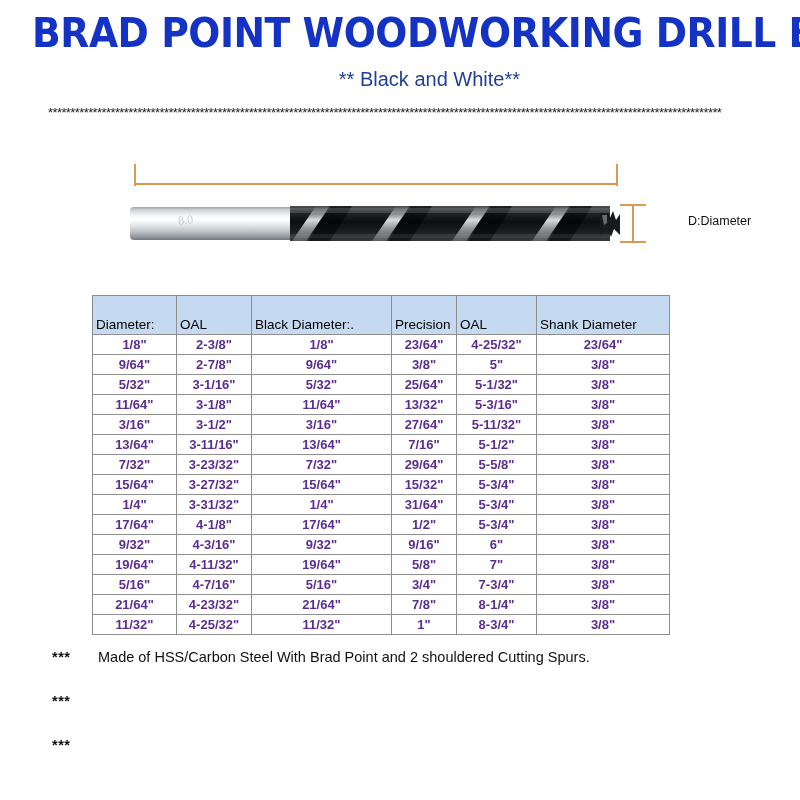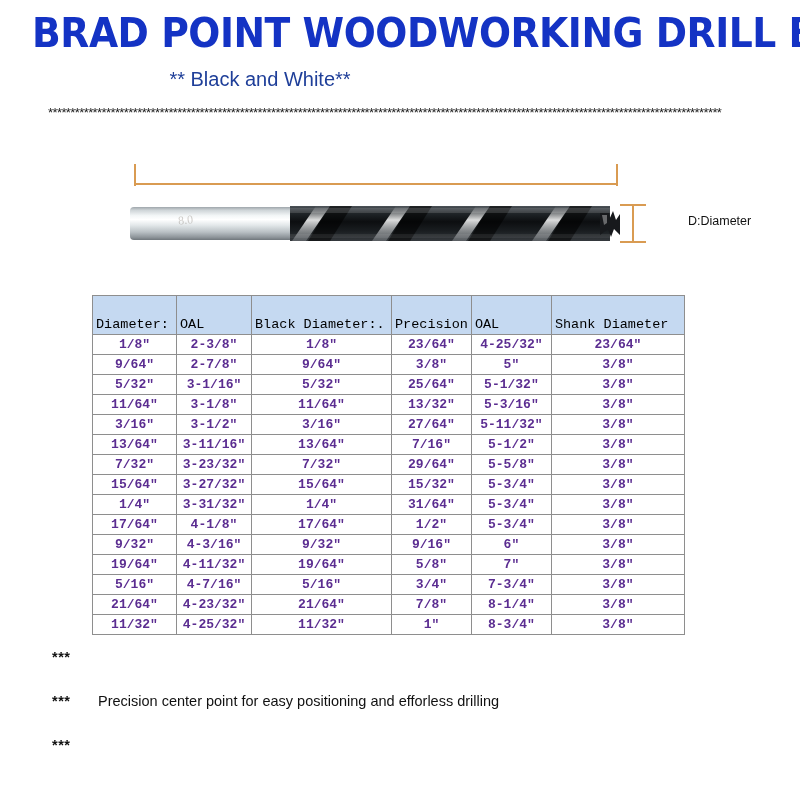--- a/index.html
+++ b/index.html
@@ -31,21 +31,21 @@
     transform: scaleX(0.92);
     transform-origin: center top;
     white-space: nowrap;
     font-family: "DejaVu Sans", sans-serif;
   }
   #subtitle {
     position: absolute;
     left: 0;
     top: 66px;
     width: 520px;
-    text-align: center;
+    text-align: right;
     color: #1f3f99;
     font-size: 20px;
     line-height: 26px;
     white-space: nowrap;
   }
   #divider-asterisks {
     position: absolute;
     left: 48px;
     top: 104px;
     width: 712px;
@@ -172,21 +172,20 @@
   }
 
   
   #spec-table {
     position: absolute;
     left: 92px;
     top: 295px;
     border-collapse: collapse;
     table-layout: fixed;
     font-size: 13px;
-    font-family: Liberation Mono, monospace;
   }
   #spec-table td, #spec-table th {
     border: 1px solid #8e8e8e;
     padding: 0;
     height: 20px;
     box-sizing: border-box;
     overflow: hidden;
     white-space: nowrap;
   }
   #spec-table thead th {
@@ -446,21 +445,21 @@
         <td>1"</td>
         <td>8-3/4"</td>
         <td>3/8"</td>
       </tr>
     </tbody>
 </table>
 
 <div id="bullets">
   <div class="bullet-row">
     <span class="bullet-mark">***</span>
+    <span class="bullet-text">Made of HSS/Carbon Steel With Brad Point and 2 shouldered Cutting Spurs.</span>
   </div>
   <div class="bullet-row">
     <span class="bullet-mark">***</span>
-    <span class="bullet-text">Precision center point for easy positioning and efforless drilling</span>
   </div>
   <div class="bullet-row">
     <span class="bullet-mark">***</span>
   </div>
 </div>
 
 </body></html>

